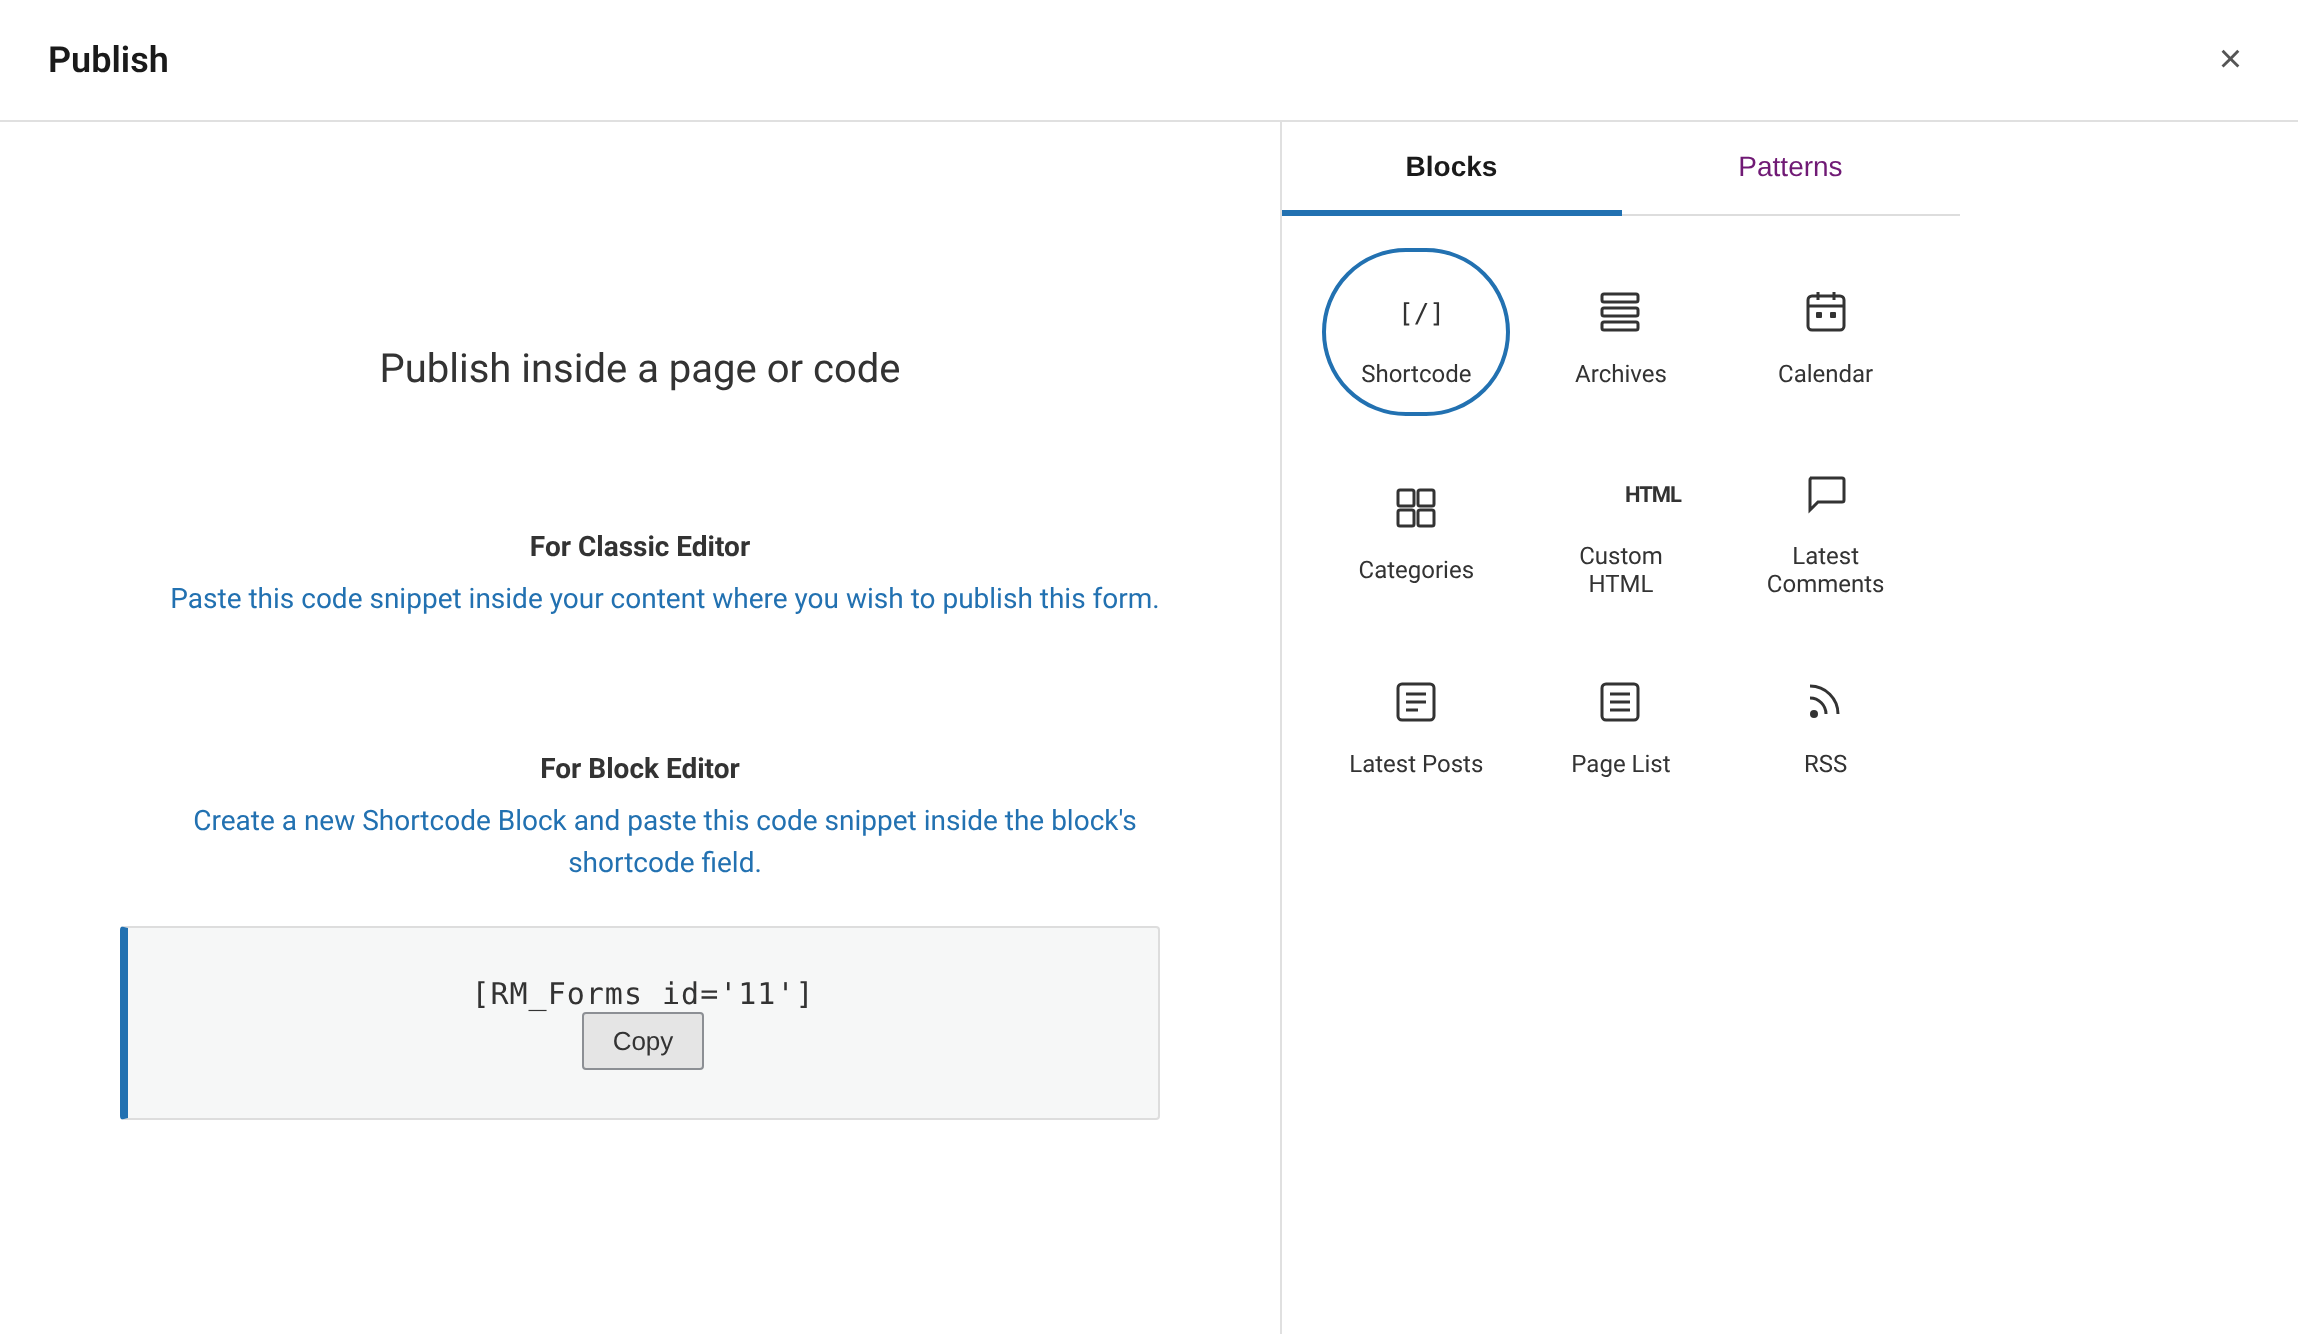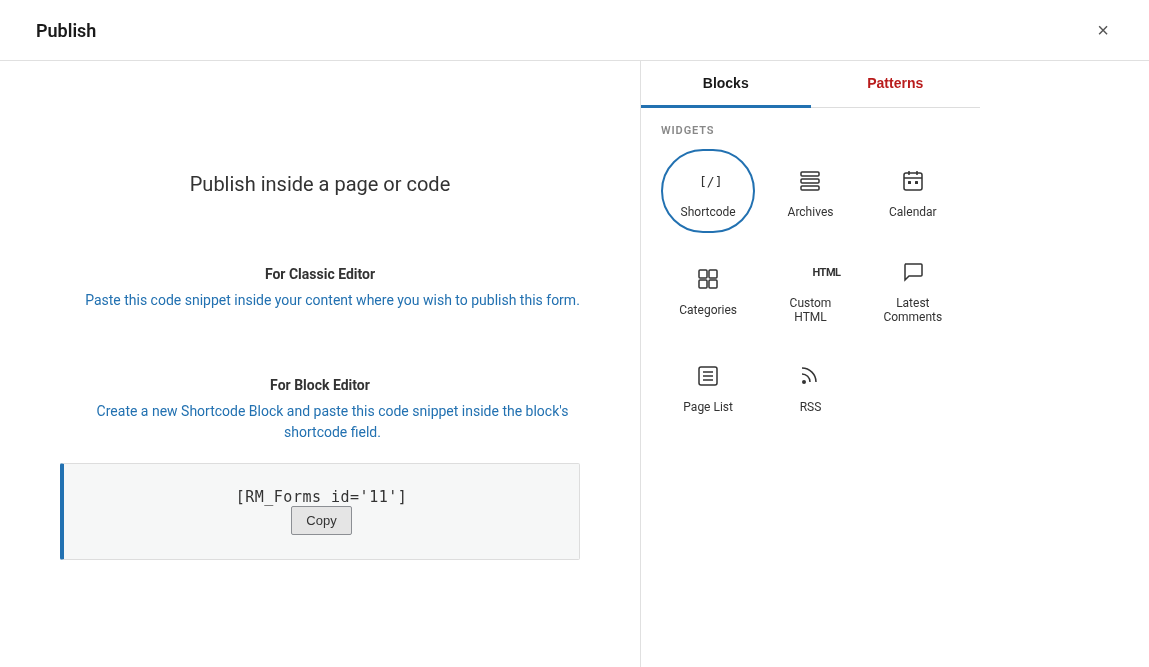--- a/index.html
+++ b/index.html
@@ -10,21 +10,21 @@
       height: 667px;
       overflow: hidden;
       color: #333;
     }
 
     
     .header {
       display: flex;
       align-items: center;
       justify-content: space-between;
-      padding: 16px 36px;
+      padding: 16px 24px;
       border-bottom: 1px solid #e0e0e0;
     }
     .header-title {
       font-size: 18px;
       font-weight: 600;
       color: #1a1a1a;
     }
     .close-btn {
       background: none;
       border: none;
@@ -118,22 +118,22 @@
     
     .tabs {
       display: flex;
       border-bottom: 1px solid #ddd;
     }
     .tab {
       flex: 1;
       padding: 14px 0;
       text-align: center;
       font-size: 14px;
-      font-weight: 700;
-      color: #b91c1c;
+      font-weight: 400;
+      color: #701a75;
       cursor: pointer;
       border-bottom: 3px solid transparent;
       margin-bottom: -1px;
       background: none;
       border-top: none;
       border-left: none;
       border-right: none;
     }
     .tab.active {
       font-weight: 600;
@@ -232,21 +232,20 @@
   </div>
 
   <div class="right-panel">
 
     <div class="tabs">
       <button class="tab active">Blocks</button>
       <button class="tab">Patterns</button>
     </div>
 
     <div class="widgets-section">
-      <div class="section-label">WIDGETS</div>
 
       <div class="widget-grid">
 
         <div class="widget-item selected">
           <div class="widget-icon">
             <svg viewBox="0 0 24 24" stroke="#333" stroke-width="2" fill="none">
               <text x="3" y="17" font-family="monospace" font-size="13" fill="#333" stroke="none">[/]</text>
             </svg>
           </div>
           <span class="widget-label">Shortcode</span>
@@ -298,20 +297,31 @@
 
         <div class="widget-item">
           <div class="widget-icon">
             <svg viewBox="0 0 24 24">
               <path d="M4 4h16a1 1 0 0 1 1 1v10a1 1 0 0 1-1 1H8l-4 4V5a1 1 0 0 1 1-1z" stroke="#333" stroke-width="1.5"></path>
             </svg>
           </div>
           <span class="widget-label">Latest Comments</span>
         </div>
 
+        <div class="widget-item">
+          <div class="widget-icon">
+            <svg viewBox="0 0 24 24">
+              <rect x="3" y="3" width="18" height="18" rx="2" stroke="#333" stroke-width="1.5"></rect>
+              <line x1="7" y1="8" x2="17" y2="8" stroke="#333" stroke-width="1.5"></line>
+              <line x1="7" y1="12" x2="17" y2="12" stroke="#333" stroke-width="1.5"></line>
+              <line x1="7" y1="16" x2="13" y2="16" stroke="#333" stroke-width="1.5"></line>
+            </svg>
+          </div>
+          <span class="widget-label">Latest Posts</span>
+        </div>
 
         <div class="widget-item">
           <div class="widget-icon">
             <svg viewBox="0 0 24 24">
               <rect x="3" y="3" width="18" height="18" rx="2" stroke="#333" stroke-width="1.5"></rect>
               <line x1="7" y1="8" x2="17" y2="8" stroke="#333" stroke-width="1.5"></line>
               <line x1="7" y1="12" x2="17" y2="12" stroke="#333" stroke-width="1.5"></line>
               <line x1="7" y1="16" x2="17" y2="16" stroke="#333" stroke-width="1.5"></line>
             </svg>
           </div>

